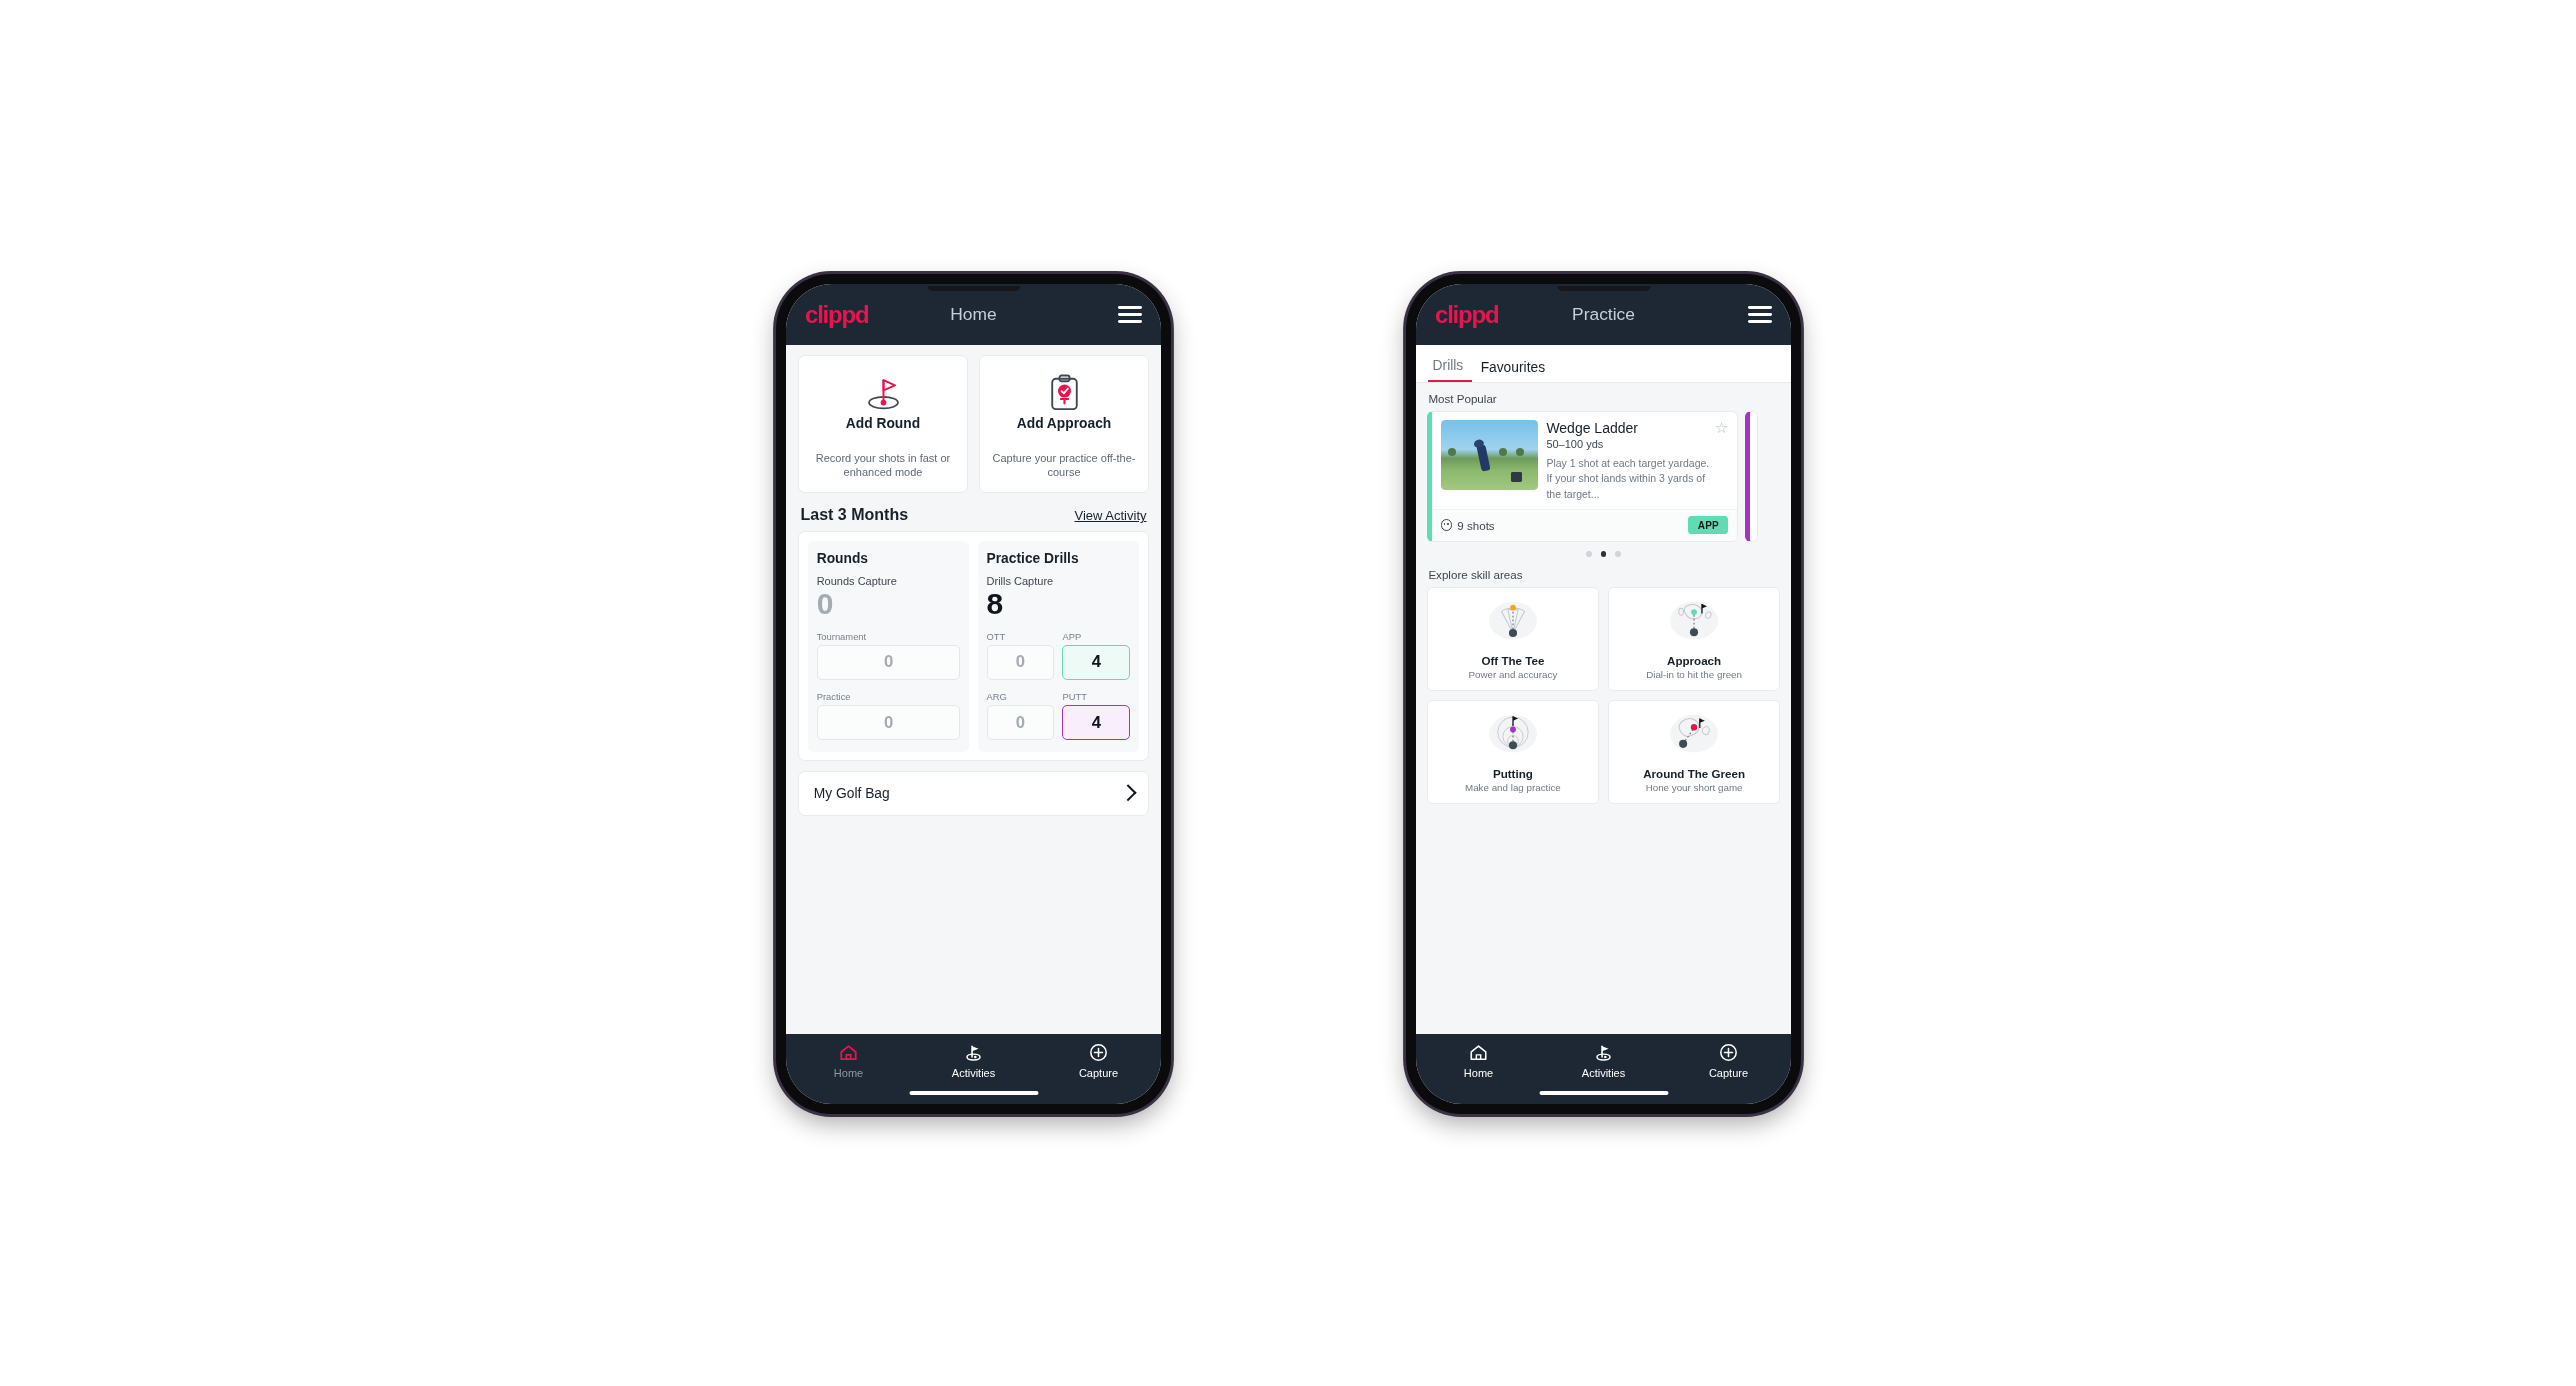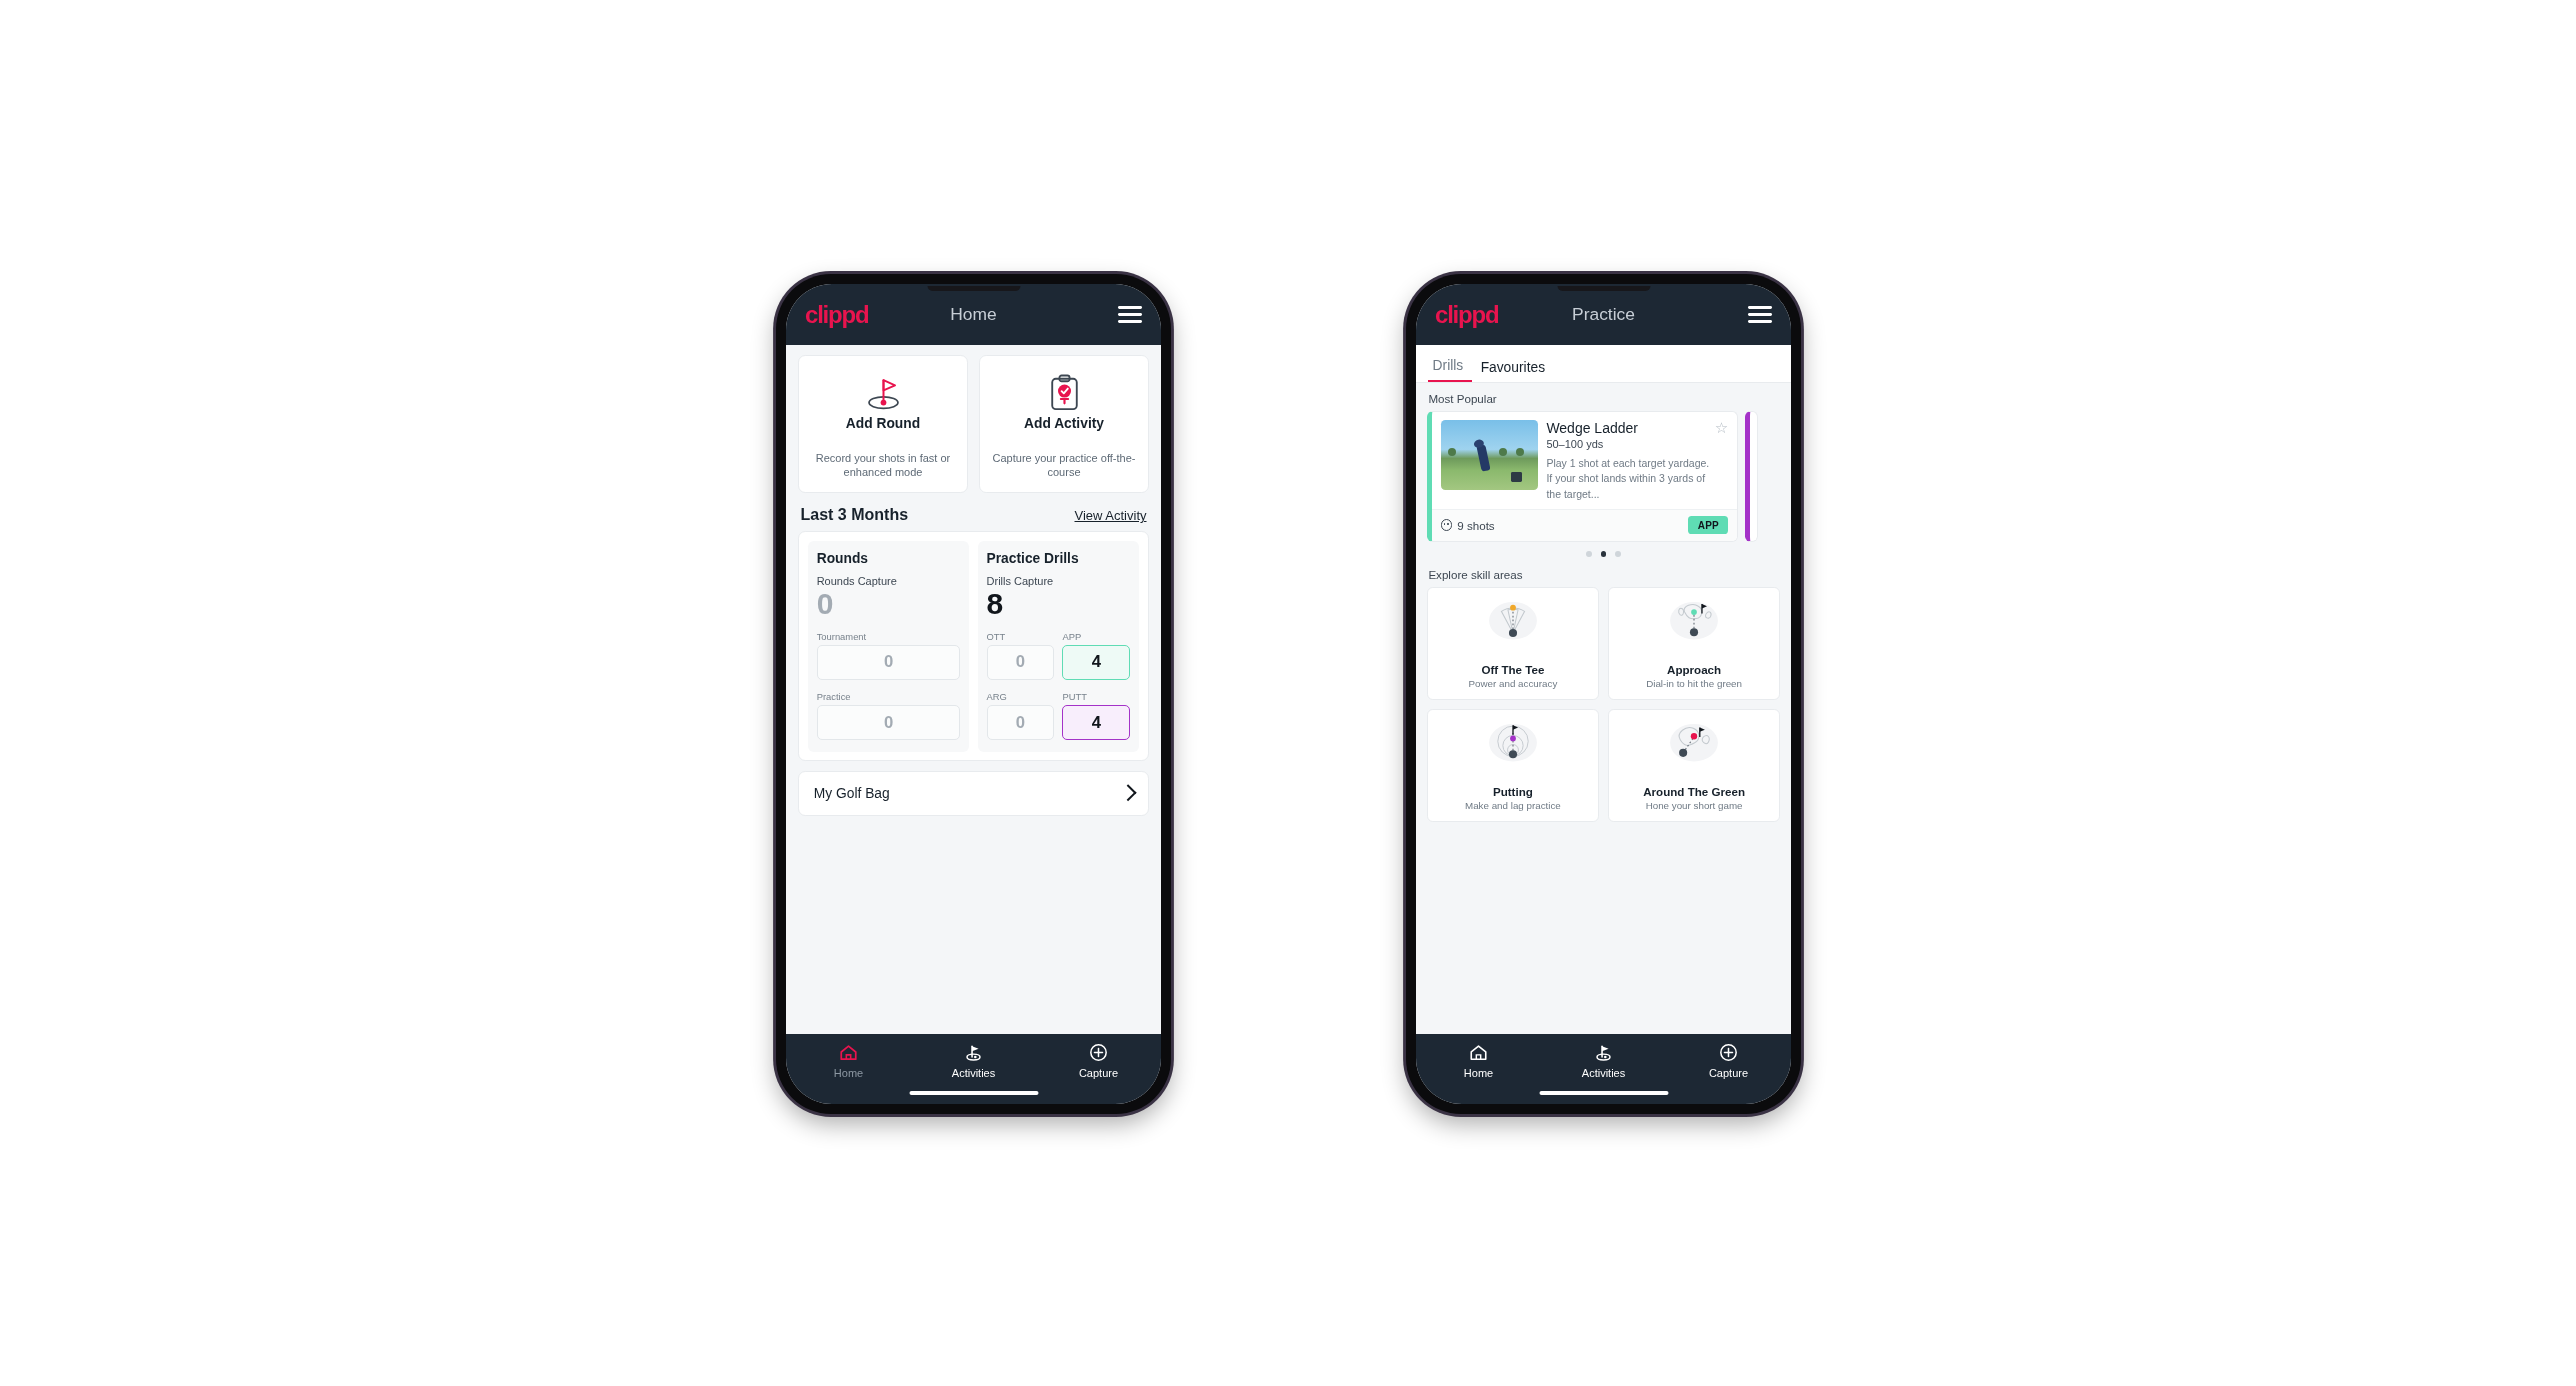--- a/index.html
+++ b/index.html
@@ -217,21 +217,21 @@
   .skill-card {
     background: #fff; border: 0.7px solid #e8ebee; border-radius: 5.8px;
     padding: 9.4px 5.8px 10px; text-align: center;
     min-height: 89px;
     display: flex; flex-direction: column; align-items: center;
   }
   .skill-ico {
     width: 56px; height: 45px; display: flex;
     align-items: center; justify-content: center;
   }
-  .skill-name { font-size: 11.6px; font-weight: 700; color: #17212b; margin-top: 20px; }
+  .skill-name { font-size: 11.6px; font-weight: 700; color: #17212b; margin-top: 11px; }
   .skill-sub { font-size: 9.8px; color: #6f7a85; margin-top: 2.2px; }
 
   
   .bottomnav {
     flex: none; height: 70px; background: #1d2834;
     display: flex; align-items: flex-start;
     padding-top: 9.4px;
     position: relative;
   }
   .nav-item {
@@ -284,21 +284,21 @@
           <div class="action-card">
             <span class="action-ico">
               <svg width="35" height="39" viewBox="0 0 48 54">
                 <rect x="7" y="8" width="34" height="42" rx="5" fill="none" stroke="#3d4752" stroke-width="2.6"></rect>
                 <rect x="17" y="3.5" width="14" height="8" rx="3" fill="none" stroke="#3d4752" stroke-width="2.6"></rect>
                 <circle cx="24" cy="25" r="9" fill="#e8144e"></circle>
                 <path d="M20 25.2 L23 28.2 L28.6 21.6" fill="none" stroke="#fff" stroke-width="2.6" stroke-linecap="round" stroke-linejoin="round"></path>
                 <path d="M19 36 H29 M24 36 V42" stroke="#e8144e" stroke-width="3" stroke-linecap="round"></path>
               </svg>
             </span>
-            <span class="action-title">Add Activity</span>
+            <span class="action-title">Add Approach</span>
             <span class="action-sub">Capture your practice off-the-course</span>
           </div>
         </div>
 
         <div class="sec-head">
           <span class="sec-title">Last 3 Months</span>
           <a class="sec-link">View Activity</a>
         </div>
 
         <div class="stats-card">

